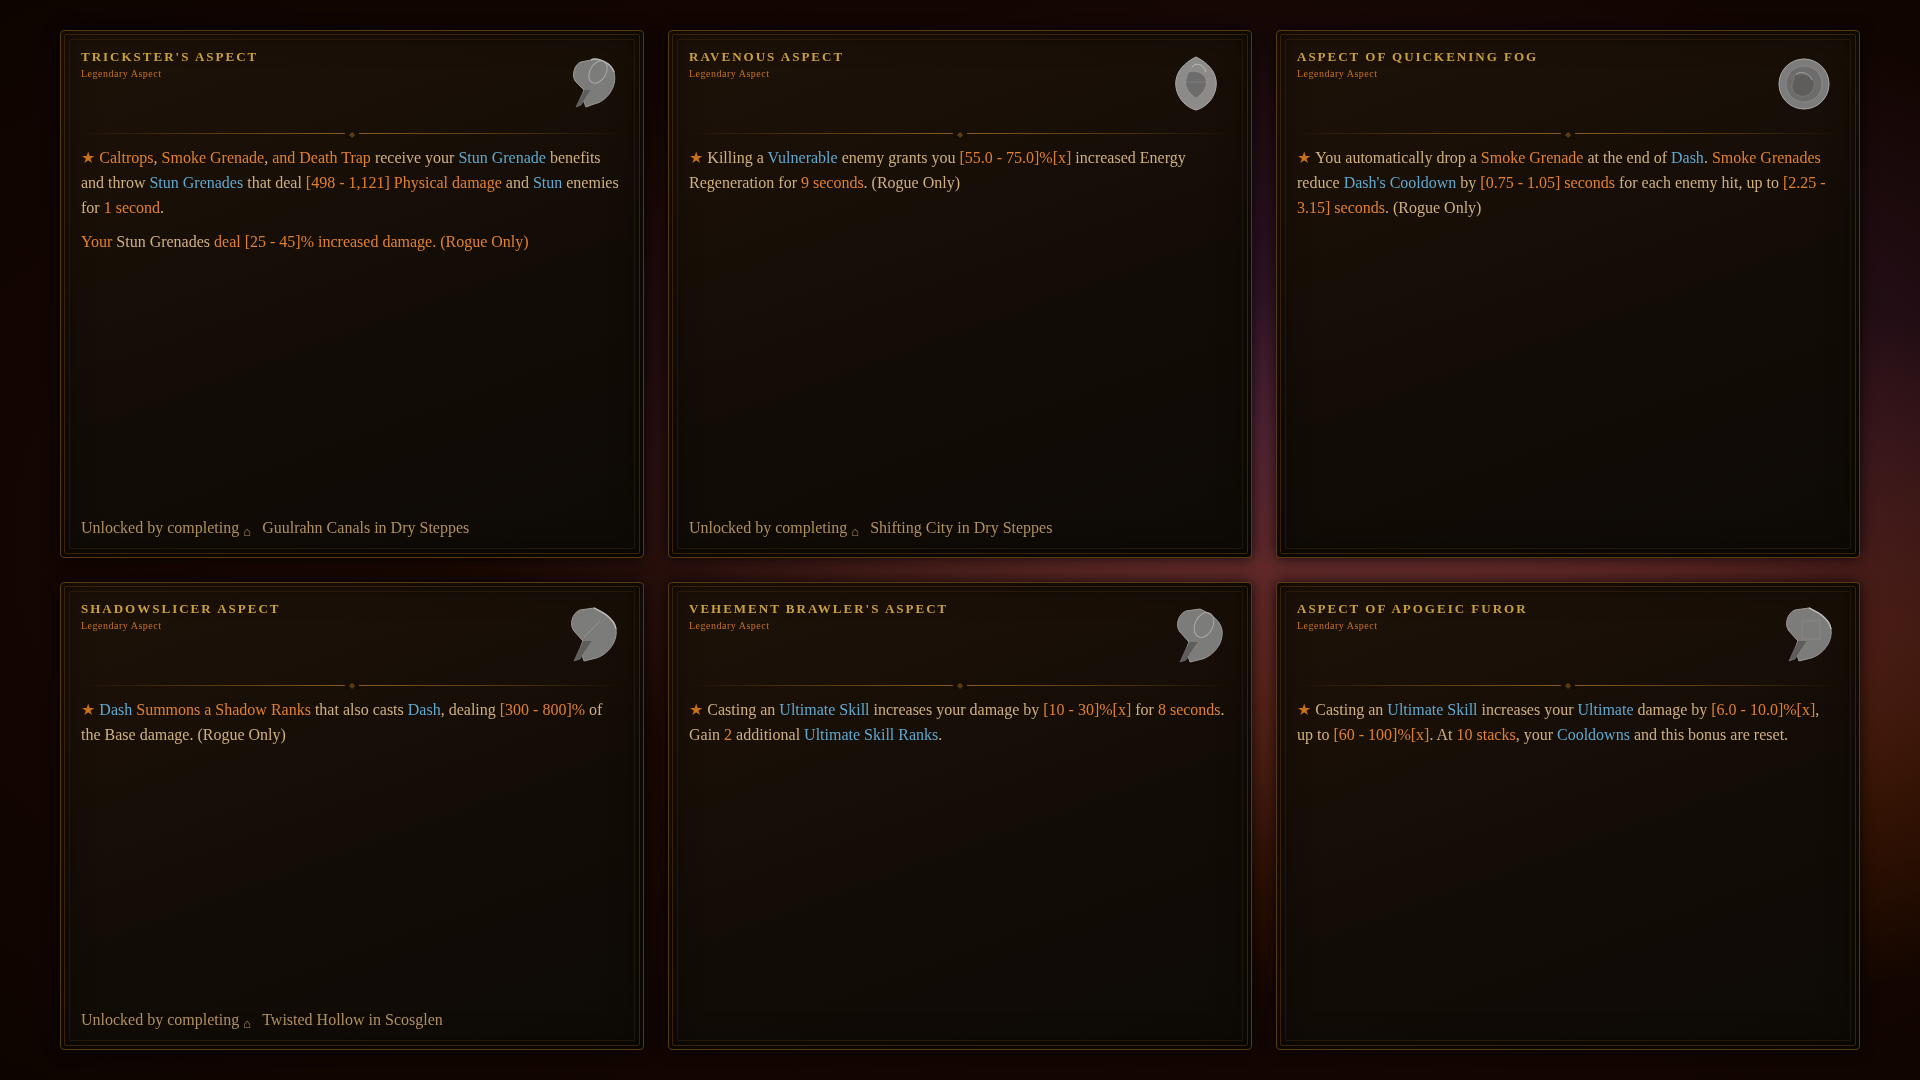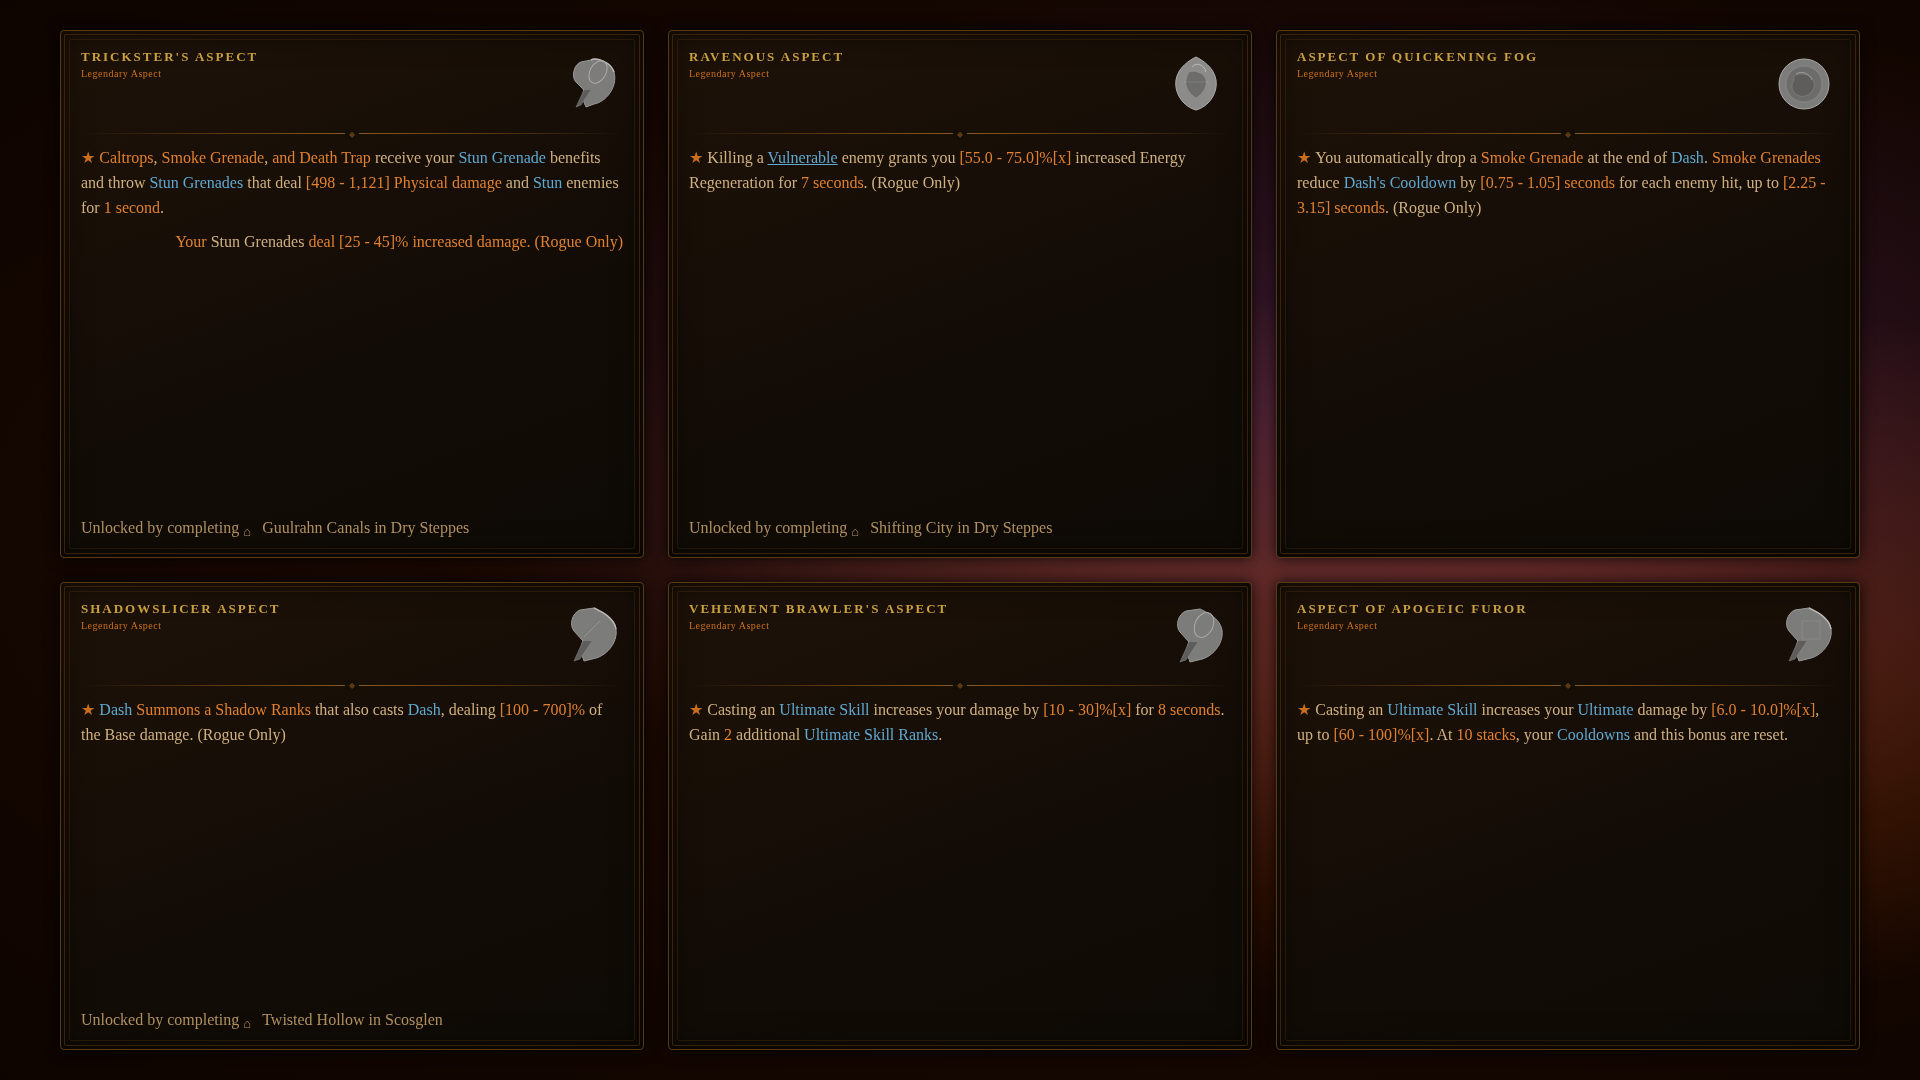--- a/index.html
+++ b/index.html
@@ -152,21 +152,20 @@
     .highlight-orange {
       color: #e08030;
       font-weight: normal;
     }
 
     .highlight-blue {
       color: #60a8d0;
     }
 
     .underline {
-      text-decoration: underline;
     }
 
     .unlock-text {
       color: #b09060;
       font-size: 16px;
       margin-top: auto;
     }
 
     .dungeon-icon {
       display: inline-block;
@@ -201,21 +200,21 @@
           <path d="M35 8 C40 5, 55 10, 58 20 C62 35, 50 50, 38 52 L30 55 C28 50, 25 45, 28 38 L20 30 C15 25, 18 12, 25 10 Z" fill="#888" stroke="#aaa" stroke-width="1"></path>
           <path d="M28 38 L20 55 L25 53 L35 38" fill="#666" stroke="#999" stroke-width="0.5"></path>
           <path d="M35 8 C40 5, 55 10, 58 20" stroke="#ccc" stroke-width="1.5" fill="none"></path>
           <ellipse cx="42" cy="20" rx="8" ry="12" fill="none" stroke="#bbb" stroke-width="1" transform="rotate(30 42 20)"></ellipse>
         </svg>
       </div>
     </div>
     <div class="divider"></div>
     <div class="card-body">
       <p><span class="star-prefix">★</span><span class="highlight-orange">Caltrops</span>, <span class="highlight-orange">Smoke Grenade</span>, <span style="color:#e08030">and</span> <span class="highlight-orange">Death Trap</span> receive your <span class="highlight-blue">Stun Grenade</span> benefits and throw <span class="highlight-blue">Stun Grenades</span> that deal <span class="highlight-orange">[498 - 1,121] Physical damage</span> and <span class="highlight-blue">Stun</span> enemies for <span class="highlight-orange">1 second</span>.</p>
-      <p style="color:#e08030;text-align:right;">Your <span style="color:#d0b080">Stun Grenades</span> deal [25 - 45]% increased damage. (Rogue Only)</p>
+      <p style="color:#e08030;">Your <span style="color:#d0b080">Stun Grenades</span> deal [25 - 45]% increased damage. (Rogue Only)</p>
     </div>
     <div class="unlock-text">
       <span>Unlocked by completing</span> <span class="dungeon-icon"></span><span>Guulrahn Canals in Dry Steppes</span>
     </div>
   </div>
 
   <div class="card">
     <div class="card-header">
       <div class="card-title-block">
         <div class="card-name">Ravenous Aspect</div>
@@ -225,21 +224,21 @@
         <svg viewBox="0 0 65 65" fill="none" xmlns="http://www.w3.org/2000/svg">
           <path d="M32 5 C38 8, 50 15, 52 28 C54 42, 44 55, 32 58 C20 55, 10 42, 12 28 C14 15, 26 8, 32 5Z" fill="#999" stroke="#bbb" stroke-width="1"></path>
           <path d="M25 20 C30 18, 40 20, 42 28 C44 36, 36 44, 32 46 C28 44, 20 36, 22 28 C23 24, 24 21, 25 20Z" fill="#777" stroke="#aaa" stroke-width="0.5"></path>
           <path d="M28 15 C32 10, 40 12, 42 20" stroke="#fff" stroke-width="1" fill="none" opacity="0.5"></path>
           <path d="M20 30 L45 30" stroke="#ccc" stroke-width="0.5" opacity="0.4"></path>
         </svg>
       </div>
     </div>
     <div class="divider"></div>
     <div class="card-body">
-      <p><span class="star-prefix">★</span>Killing a <span class="highlight-blue underline">Vulnerable</span> enemy grants you <span class="highlight-orange">[55.0 - 75.0]%[x]</span> increased Energy Regeneration for <span class="highlight-orange">7 seconds</span>. (Rogue Only)</p>
+      <p><span class="star-prefix">★</span>Killing a <span class="highlight-blue underline">Vulnerable</span> enemy grants you <span class="highlight-orange">[55.0 - 75.0]%[x]</span> increased Energy Regeneration for <span class="highlight-orange">9 seconds</span>. (Rogue Only)</p>
     </div>
     <div class="unlock-text">
       <span>Unlocked by completing</span> <span class="dungeon-icon"></span><span>Shifting City in Dry Steppes</span>
     </div>
   </div>
 
   <div class="card">
     <div class="card-header">
       <div class="card-title-block">
         <div class="card-name">Aspect of Quickening Fog</div>
@@ -270,21 +269,21 @@
         <svg viewBox="0 0 65 65" fill="none" xmlns="http://www.w3.org/2000/svg">
           <path d="M38 5 C44 8, 58 14, 60 26 C62 40, 50 54, 36 56 L28 58 C26 52, 23 46, 27 38 L18 28 C13 22, 16 10, 24 7 Z" fill="#888" stroke="#aaa" stroke-width="1"></path>
           <path d="M27 38 L18 58 L24 56 L36 38" fill="#666" stroke="#999" stroke-width="0.5"></path>
           <path d="M38 5 C44 8, 58 14, 60 26" stroke="#ccc" stroke-width="1.5" fill="none"></path>
           <path d="M44 18 L28 34" stroke="#bbb" stroke-width="1" opacity="0.5"></path>
         </svg>
       </div>
     </div>
     <div class="divider"></div>
     <div class="card-body">
-      <p><span class="star-prefix">★</span><span class="highlight-blue">Dash</span> <span class="highlight-orange">Summons a Shadow Ranks</span> that also casts <span class="highlight-blue">Dash</span>, dealing <span class="highlight-orange">[100 - 700]%</span> of the Base damage. (Rogue Only)</p>
+      <p><span class="star-prefix">★</span><span class="highlight-blue">Dash</span> <span class="highlight-orange">Summons a Shadow Ranks</span> that also casts <span class="highlight-blue">Dash</span>, dealing <span class="highlight-orange">[300 - 800]%</span> of the Base damage. (Rogue Only)</p>
     </div>
     <div class="unlock-text">
       <span>Unlocked by completing</span> <span class="dungeon-icon"></span><span>Twisted Hollow in Scosglen</span>
     </div>
   </div>
 
   <div class="card">
     <div class="card-header">
       <div class="card-title-block">
         <div class="card-name">Vehement Brawler's Aspect</div>

